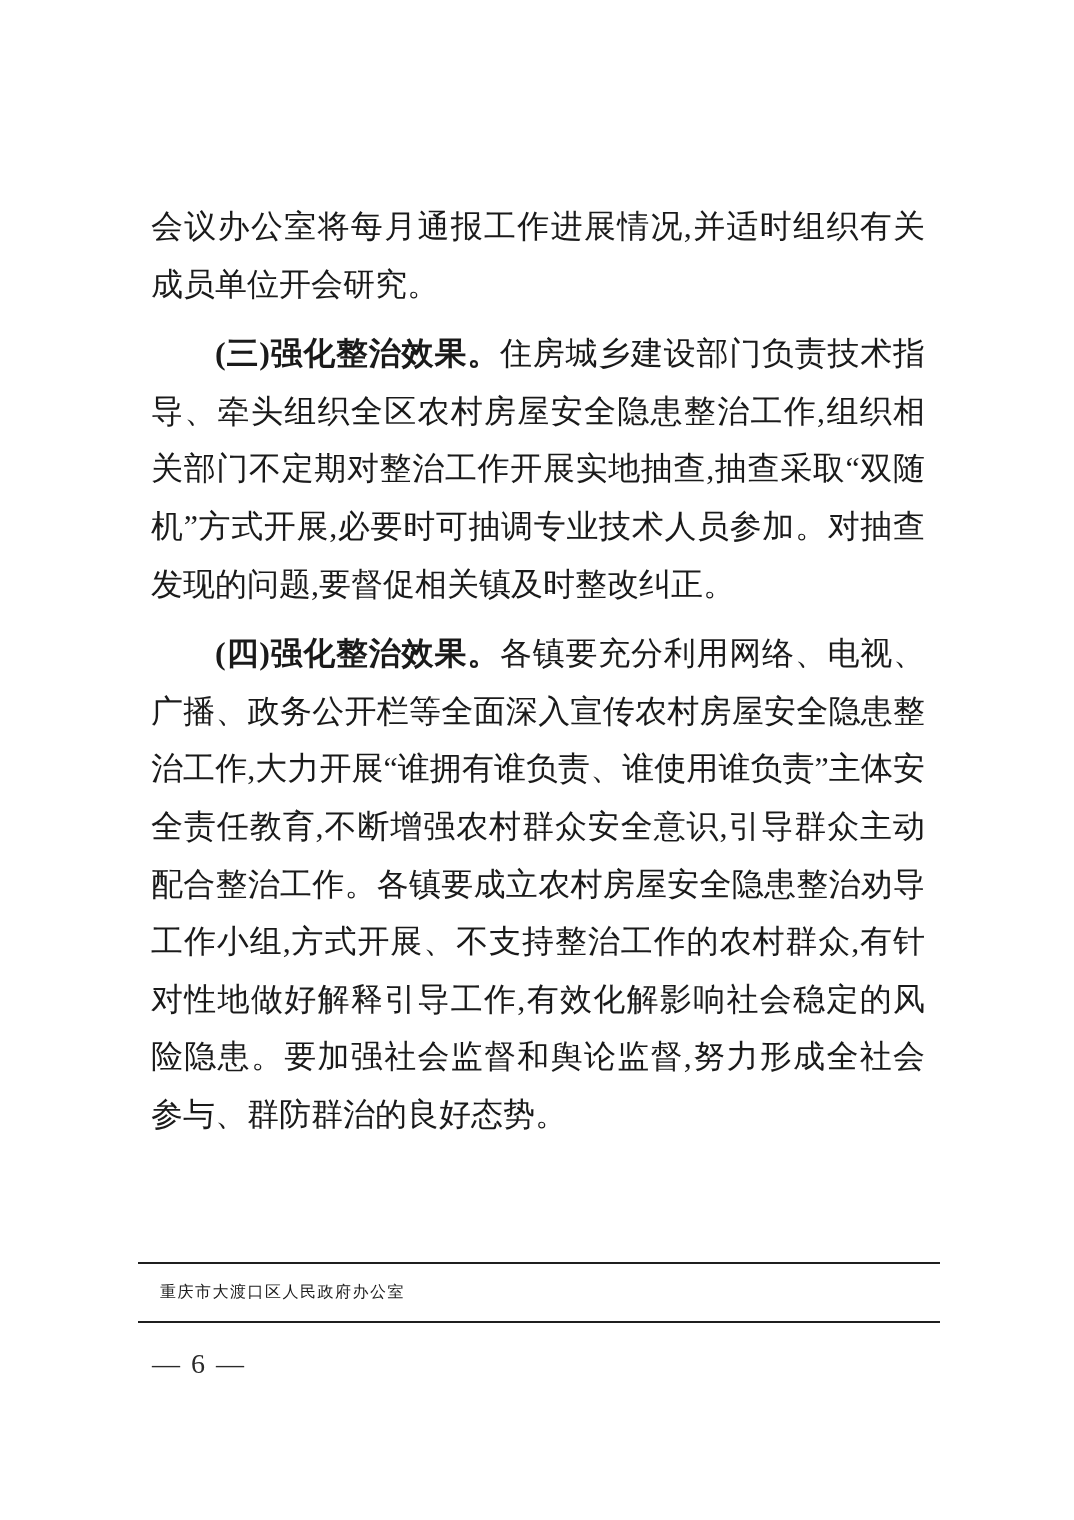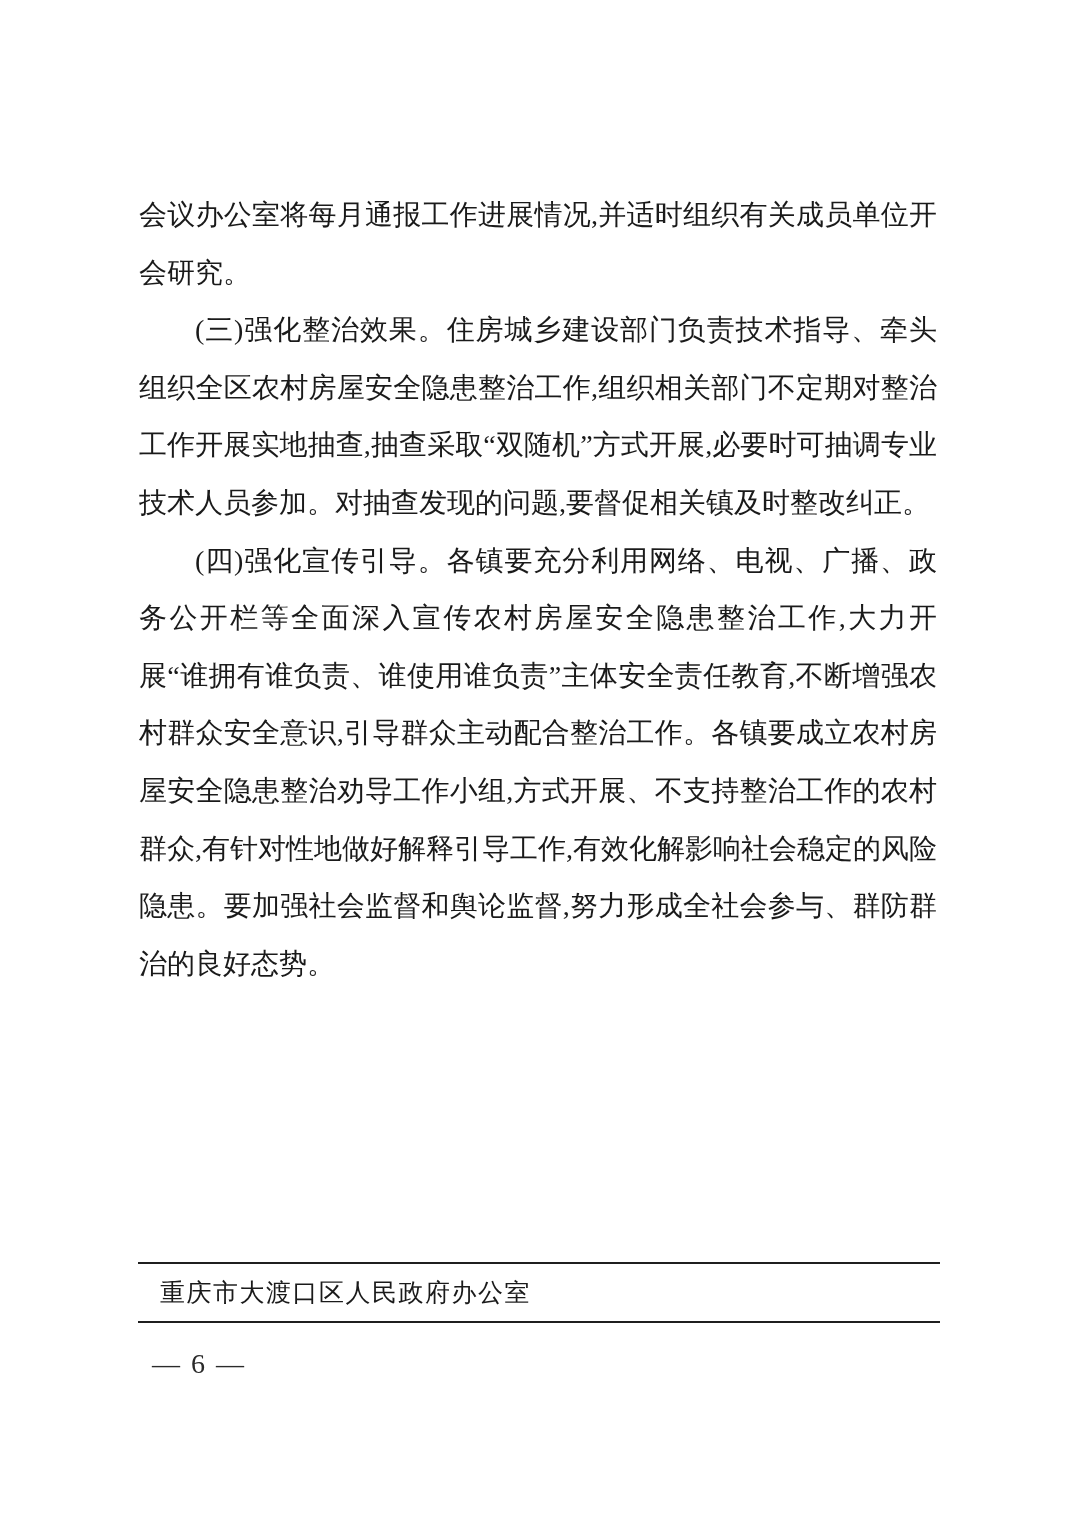--- a/index.html
+++ b/index.html
@@ -16,31 +16,31 @@
     font-family: "Liberation Serif", "DejaVu Serif", serif;
     overflow: hidden;
   }
   .doc-body {
     position: absolute;
     left: 139px;
     top: 186px;
     width: 798px;
   }
   .para {
-    margin: 0;
-    font-size: 28px;
+    margin: 12px;
+    font-size: 32px;
     line-height: 57.6px;
     text-align: justify;
     text-justify: inter-ideograph;
   }
   .para.indent {
     text-indent: 2em;
   }
   .lead {
-    font-weight: normal;
+    font-weight: bold;
   }
   .rule {
     position: absolute;
     left: 138px;
     width: 802px;
     height: 2px;
     background: #1f1f1f;
   }
   .rule-top { top: 1262px; }
   .rule-bottom { top: 1321px; }
@@ -48,21 +48,21 @@
     position: absolute;
     left: 138px;
     top: 1264px;
     width: 802px;
     height: 57px;
     box-sizing: border-box;
     padding: 0 10px 0 22px;
     display: flex;
     align-items: center;
     justify-content: space-between;
-    font-size: 25px;
+    font-size: 16px;
     color: #1a1a1a;
   }
   .issuer { letter-spacing: 1.5px; }
   .print-date { letter-spacing: 0.5px; }
   .page-number {
     position: absolute;
     left: 152px;
     top: 1348px;
     font-size: 28px;
     letter-spacing: 2px;
@@ -72,21 +72,21 @@
 </head>
 <body>
 
 <div class="page">
 
   <main class="doc-body">
     <p class="para"><span>会议办公室将每月通报工作进展情况,并适时组织有关成员单位开会研究。</span></p>
 
     <p class="para indent"><strong class="lead">(三)强化整治效果。</strong><span>住房城乡建设部门负责技术指导、牵头组织全区农村房屋安全隐患整治工作,组织相关部门不定期对整治工作开展实地抽查,抽查采取“双随机”方式开展,必要时可抽调专业技术人员参加。对抽查发现的问题,要督促相关镇及时整改纠正。</span></p>
 
-    <p class="para indent"><strong class="lead">(四)强化宣传引导。</strong><span>各镇要充分利用网络、电视、广播、政务公开栏等全面深入宣传农村房屋安全隐患整治工作,大力开展“谁拥有谁负责、谁使用谁负责”主体安全责任教育,不断增强农村群众安全意识,引导群众主动配合整治工作。各镇要成立农村房屋安全隐患整治劝导工作小组,方式开展、不支持整治工作的农村群众,有针对性地做好解释引导工作,有效化解影响社会稳定的风险隐患。要加强社会监督和舆论监督,努力形成全社会参与、群防群治的良好态势。</span></p>
+    <p class="para indent"><strong class="lead">(四)强化整治效果。</strong><span>各镇要充分利用网络、电视、广播、政务公开栏等全面深入宣传农村房屋安全隐患整治工作,大力开展“谁拥有谁负责、谁使用谁负责”主体安全责任教育,不断增强农村群众安全意识,引导群众主动配合整治工作。各镇要成立农村房屋安全隐患整治劝导工作小组,方式开展、不支持整治工作的农村群众,有针对性地做好解释引导工作,有效化解影响社会稳定的风险隐患。要加强社会监督和舆论监督,努力形成全社会参与、群防群治的良好态势。</span></p>
   </main>
 
   <footer>
     <div class="rule rule-top"></div>
     <div class="imprint">
       <span class="issuer">重庆市大渡口区人民政府办公室</span>
     </div>
     <div class="rule rule-bottom"></div>
     <div class="page-number">— 6 —</div>
   </footer>

